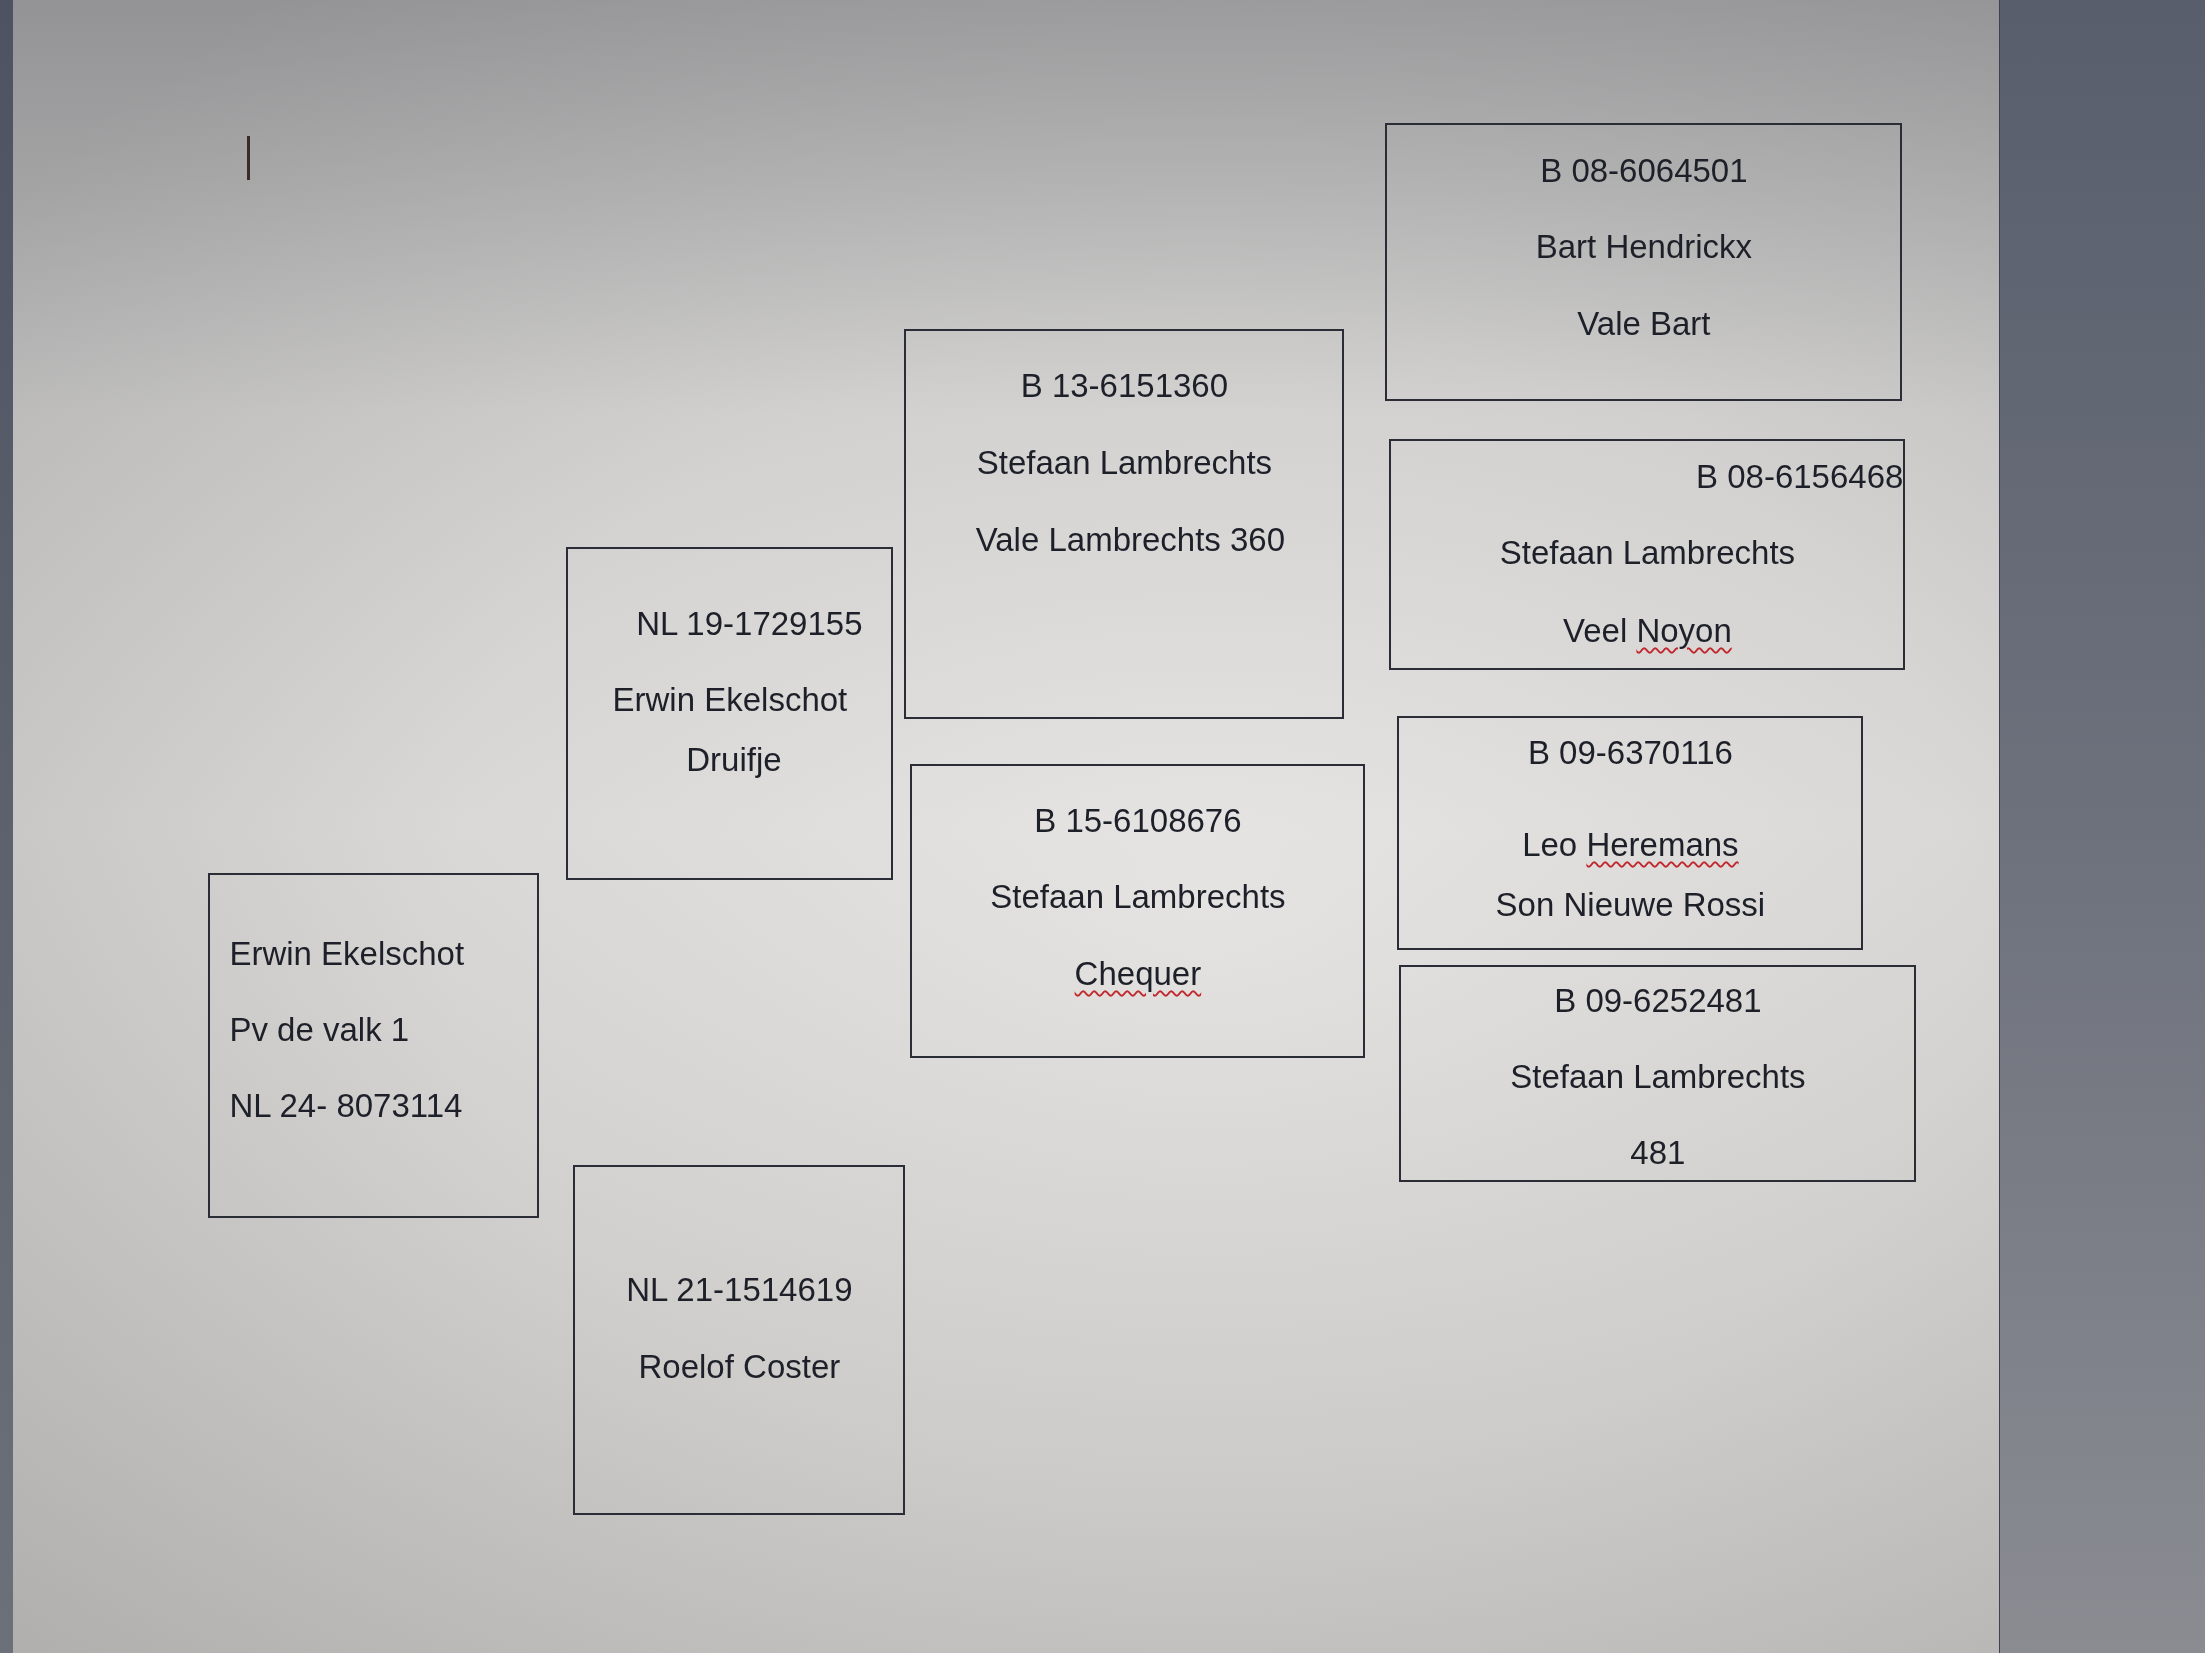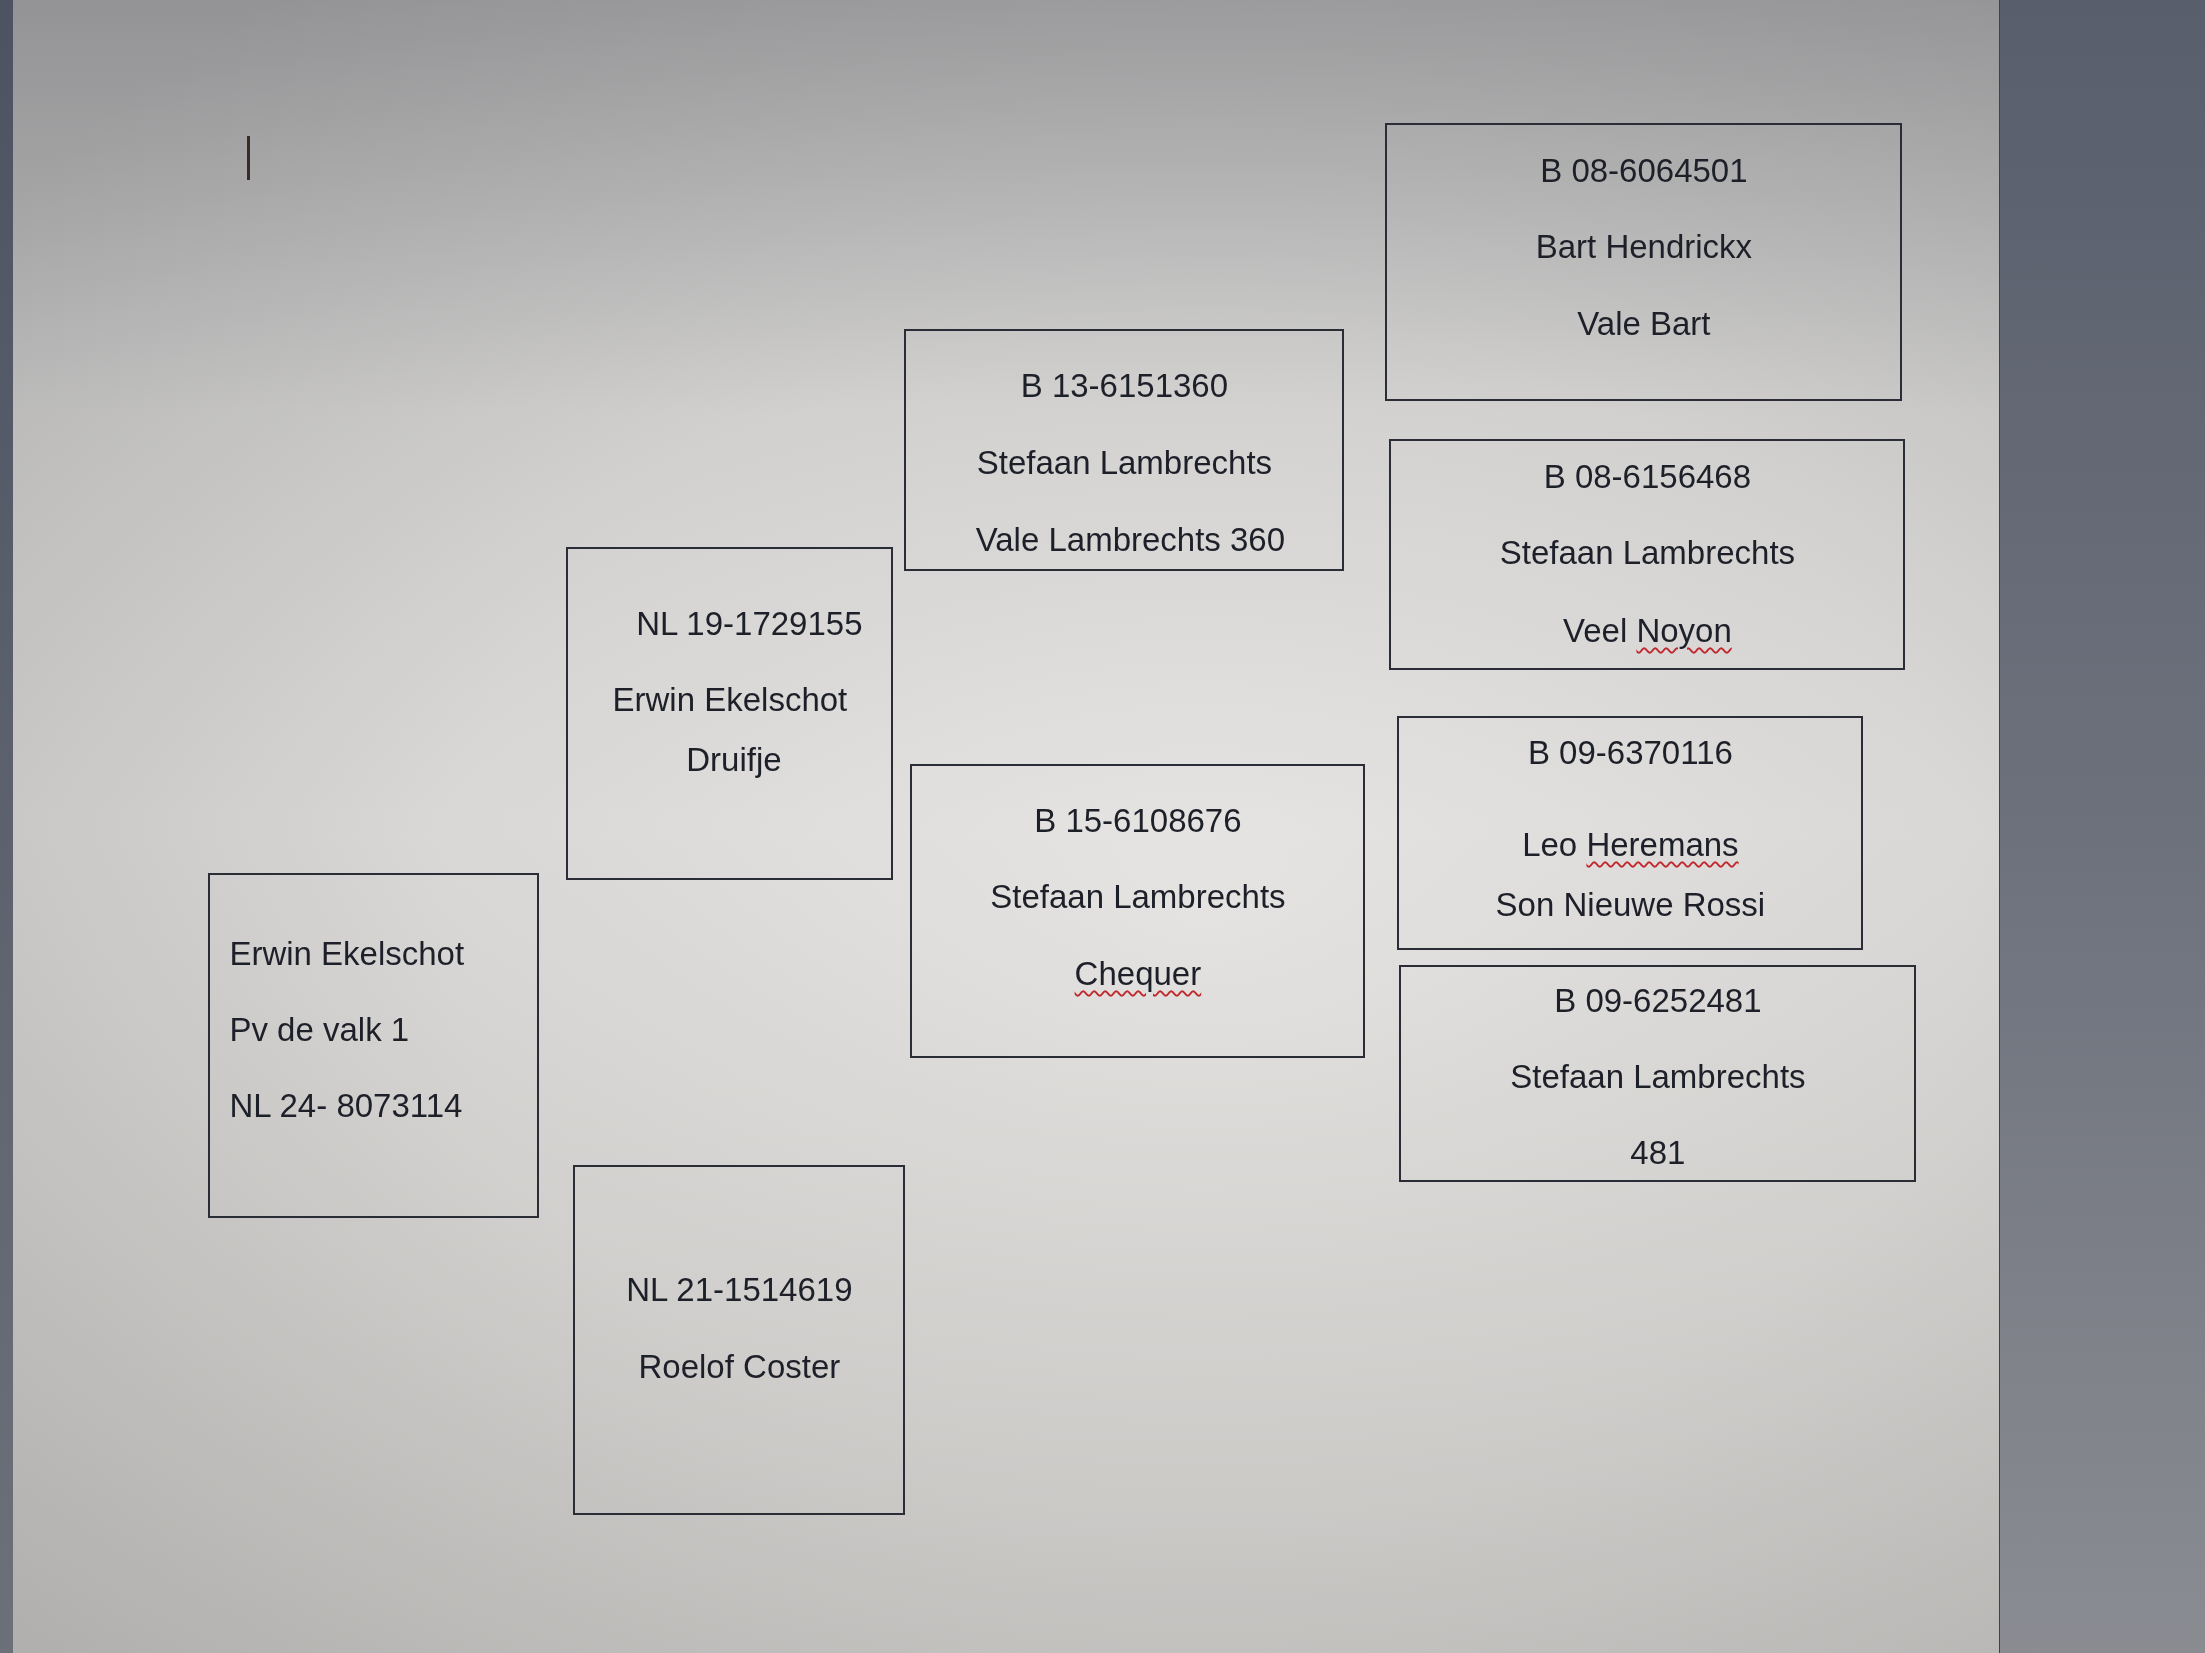--- a/index.html
+++ b/index.html
@@ -78,28 +78,28 @@
 <div class="page">
 
   <div class="cursor"></div>
 
   <div class="box" style="left:1372px; top:123px; width:517px; height:278px;">
     <div class="line" style="top:29px;">B 08-6064501</div>
     <div class="line" style="top:105px;">Bart Hendrickx</div>
     <div class="line" style="top:182px;">Vale Bart</div>
   </div>
 
-  <div class="box" style="left:891px; top:329px; width:440px; height:242px;">
+  <div class="box" style="left:891px; top:329px; width:440px; height:390px;">
     <div class="line" style="top:38px;">B 13-6151360</div>
     <div class="line" style="top:115px;">Stefaan Lambrechts</div>
     <div class="line" style="top:192px;padding-left:12px;">Vale Lambrechts 360</div>
   </div>
 
   <div class="box" style="left:1376px; top:439px; width:516px; height:231px;">
-    <div class="line" style="top:19px;">B 08-6156468</div>
+    <div class="line" style="top:19px;text-align:right;">B 08-6156468</div>
     <div class="line" style="top:95px;">Stefaan Lambrechts</div>
     <div class="line" style="top:173px;">
       <span>Veel </span><span class="squiggle">Noyon</span>
     </div>
   </div>
 
   <div class="box" style="left:553px; top:547px; width:327px; height:333px;">
     <div class="line" style="top:58px;padding-left:39px;">NL 19-1729155</div>
     <div class="line" style="top:134px;">Erwin Ekelschot</div>
     <div class="line" style="top:194px;margin-left:8px;">Druifje</div>

